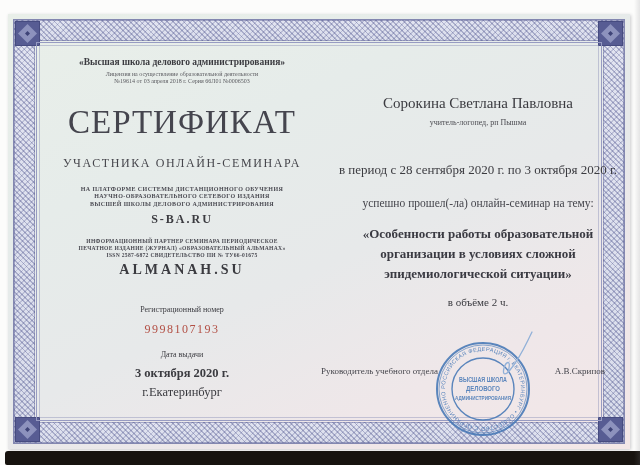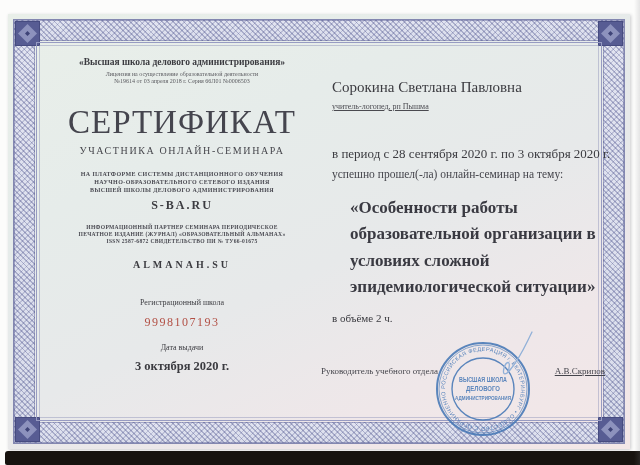--- a/index.html
+++ b/index.html
@@ -44,52 +44,52 @@
   .rosette.tr{right:7px;top:7px;}
   .rosette.bl{left:7px;bottom:7px;}
   .rosette.br{right:7px;bottom:7px;}
   .frame-inner{position:absolute;inset:28px;border:1px solid #979bc2;}
   .frame-inner2{position:absolute;inset:31px;border:1px solid rgba(140,145,185,.45);}
   
   .col-left{
     position:absolute;left:34px;top:42px;width:280px;text-align:center;line-height:1.15;
   }
   .col-right{
-    position:absolute;left:324px;top:64px;width:292px;line-height:1.2;
+    position:absolute;left:324px;top:80px;width:292px;text-align:center;line-height:1.2;
   }
   .org1{font-size:9px;}
   .org2{font-size:9.5px;font-weight:bold;margin-top:1px;}
   .license{font-size:6px;color:#5b5b60;margin-top:3px;line-height:1.25;}
   .cert-title{
     font-size:33px;letter-spacing:1px;color:#45454e;margin-top:18px;font-weight:400;
   }
-  .cert-sub{font-size:10px;letter-spacing:1.6px;margin-top:3px;color:#46464c;}
+  .cert-sub{font-size:12px;letter-spacing:1.6px;margin-top:15px;color:#46464c;}
   .platform{font-size:6px;font-weight:bold;letter-spacing:.4px;margin-top:15px;line-height:1.3;color:#4a4a52;}
   .site1{font-size:12px;font-weight:bold;letter-spacing:2px;margin-top:4px;}
   .partner{font-size:5.6px;font-weight:bold;letter-spacing:.3px;margin-top:11px;line-height:1.3;color:#4a4a52;}
-  .site2{font-size:10px;font-weight:bold;letter-spacing:3px;margin-top:14px;}
+  .site2{font-size:14px;font-weight:bold;letter-spacing:3px;margin-top:2px;}
   .reg-label{font-size:8px;margin-top:27px;}
   .reg-number{font-size:12px;letter-spacing:1.5px;margin-top:9px;color:#b24f44;}
   .date-label{font-size:8px;margin-top:13px;}
   .date-value{font-size:12.5px;font-weight:bold;margin-top:7px;}
   .city{font-size:12.5px;margin-top:5px;}
   .r-name{font-size:15px;}
-  .r-pos{font-size:8px;margin-top:6px;color:#4a4a50;text-decoration:underline;}
+  .r-pos{font-size:8px;margin-top:6px;color:#4a4a50;}
   .r-period{font-size:13px;margin-top:34px;white-space:nowrap;}
-  .r-compl{font-size:11.5px;margin-top:7px;color:#45454c;}
-  .r-topic{font-size:17px;font-weight:bold;margin:13px auto 12px;width:256px;line-height:1.55;color:#3a3a42;}
+  .r-compl{font-size:11.5px;margin-top:20px;color:#45454c;}
+  .r-topic{font-size:13px;font-weight:bold;margin:13px auto 12px;width:256px;line-height:1.55;color:#3a3a42;}
   .r-volume{font-size:11px;margin-top:11px;}
   
   .sign-row{
     position:absolute;left:313px;top:352px;width:284px;
     display:flex;justify-content:space-between;align-items:flex-start;
     font-size:9px;color:#45454c;
   }
   .sign-role{text-align:left;max-width:130px;}
-  .sign-name{text-align:right;text-decoration:underline;}
+  .sign-name{text-align:right;}
   
   .stamp{position:absolute;left:412px;top:312px;width:126px;height:126px;opacity:.88;}
   
   .scan-strip{
     position:absolute;left:5px;right:0;top:451px;height:14px;background:#17130f;
     border-radius:3px 0 0 2px;
   }
   .scan-edge-r{position:absolute;right:0;top:0;width:6px;height:465px;background:linear-gradient(90deg,rgba(0,0,0,0) ,rgba(120,120,125,.18));}
 </style>
 </head>
@@ -122,24 +122,25 @@
       <div>НАУЧНО-ОБРАЗОВАТЕЛЬНОГО СЕТЕВОГО ИЗДАНИЯ</div>
       <div>ВЫСШЕЙ ШКОЛЫ ДЕЛОВОГО АДМИНИСТРИРОВАНИЯ</div>
     </div>
     <div class="site1">S-BA.RU</div>
     <div class="partner">
       <div>ИНФОРМАЦИОННЫЙ ПАРТНЕР СЕМИНАРА ПЕРИОДИЧЕСКОЕ</div>
       <div>ПЕЧАТНОЕ ИЗДАНИЕ (ЖУРНАЛ) «ОБРАЗОВАТЕЛЬНЫЙ АЛЬМАНАХ»</div>
       <div>ISSN 2587-6872  СВИДЕТЕЛЬСТВО ПИ № ТУ66-01675</div>
     </div>
     <div class="site2">ALMANAH.SU</div>
-    <div class="reg-label">Регистрационный школа</div>
+    <div class="reg-label">Регистрационный номер</div>
     <div class="reg-number">9998107193</div>
     <div class="date-label">Дата выдачи</div>
     <div class="date-value">3 октября 2020 г.</div>
+    <div class="city">г.Екатеринбург</div>
   </div>
 
   <div class="col-right">
     <div class="r-name">Сорокина Светлана Павловна</div>
     <div class="r-pos">учитель-логопед, рп Пышма</div>
     <div class="r-period">в период с 28 сентября 2020 г. по 3 октября 2020 г.</div>
     <div class="r-compl">успешно прошел(-ла) онлайн-семинар на тему:</div>
     <div class="r-topic">«Особенности работы образовательной организации в условиях сложной эпидемиологической ситуации»</div>
     <div class="r-volume">в объёме 2 ч.</div>
   </div>

